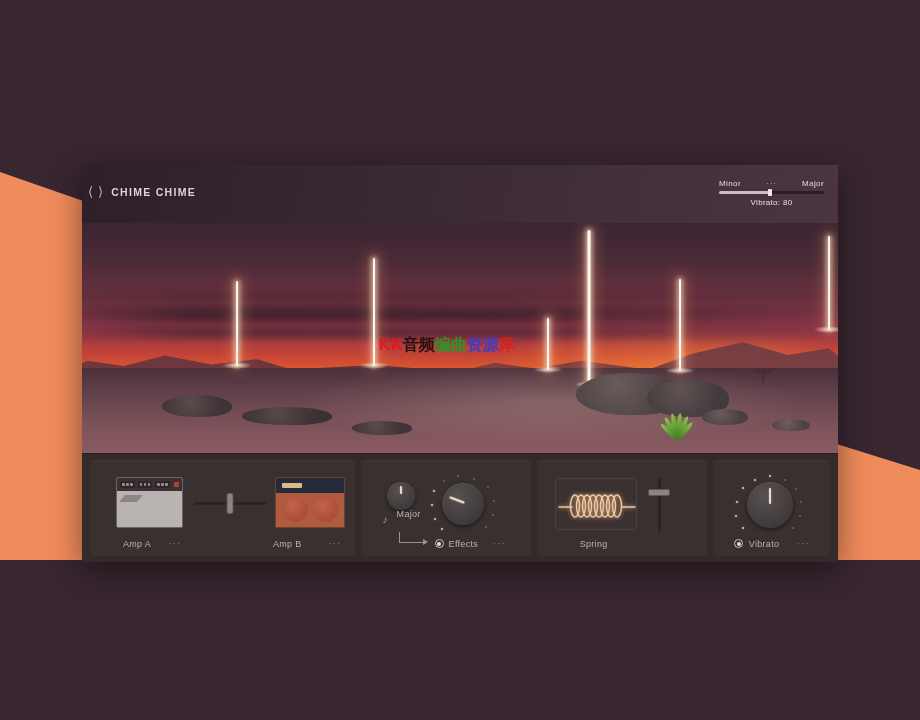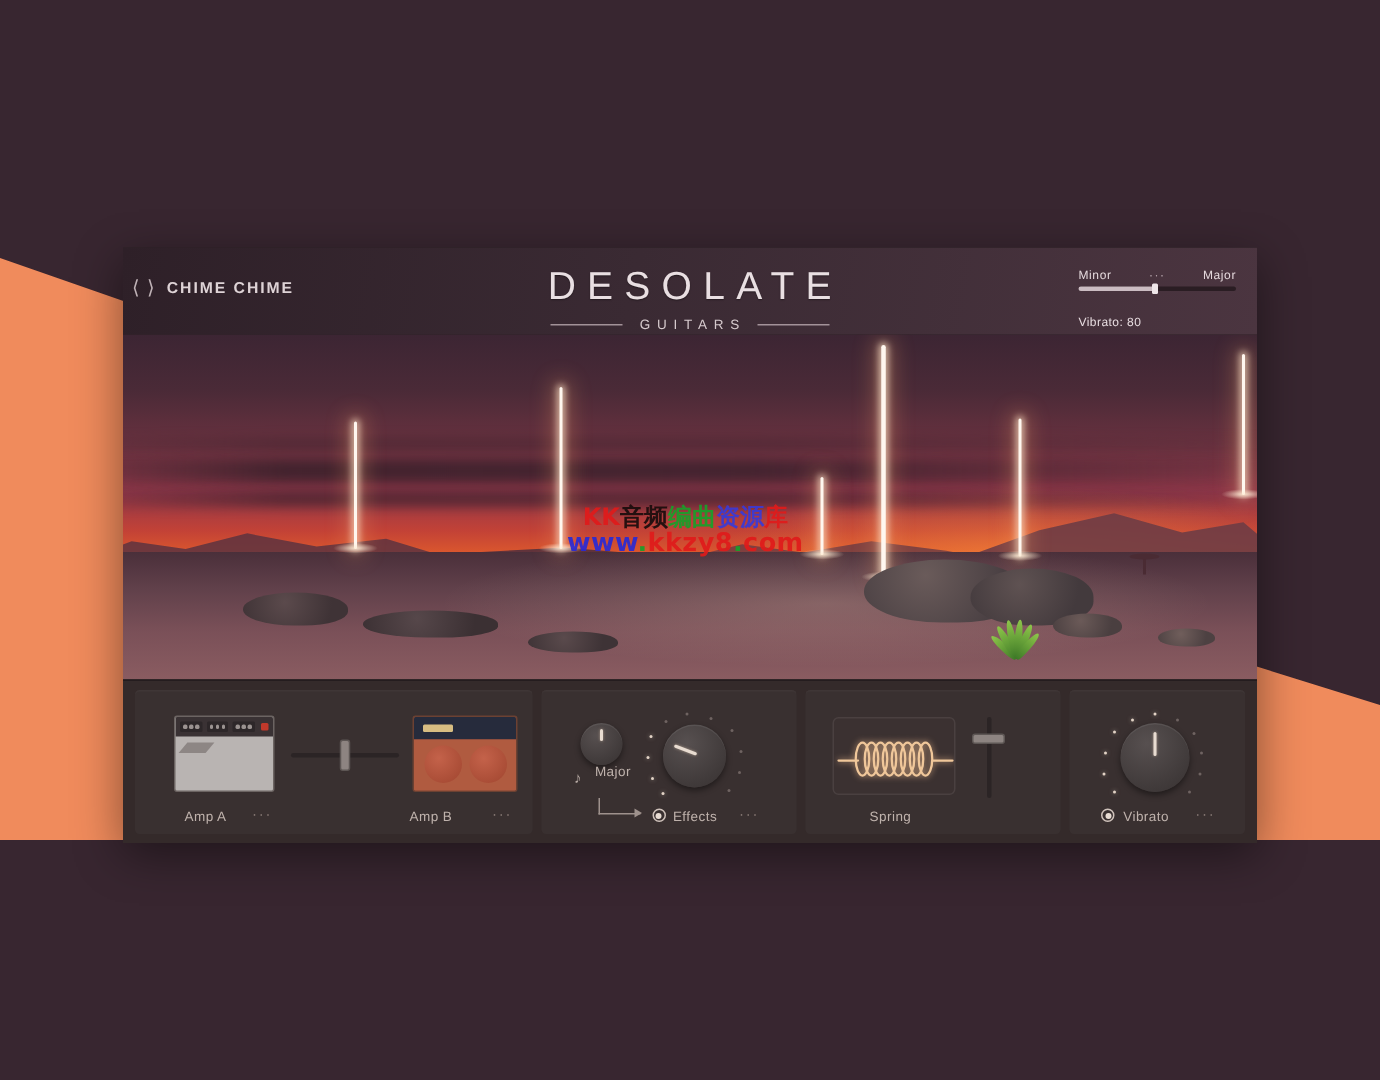--- a/index.html
+++ b/index.html
@@ -77,21 +77,21 @@
   }
   .morph-fill {
     position:absolute; left:0; top:0; height:3px; width:49%;
     background:#cbbcc2; border-radius:2px;
   }
   .morph-handle {
     position:absolute; left:47%; top:-2px; width:4px; height:7px;
     background:#efe6e9; border-radius:1px;
   }
   .morph-vibrato {
-    margin-top:16px; font-size:8px;
+    margin-top:4px; text-align:center; font-size:8px;
     color:#e8dde1; letter-spacing:.3px;
   }
 
   
   .art {
     position:absolute; left:0; top:58px; width:100%; height:230px;
     overflow:hidden;
   }
   .sky {
     position:absolute; inset:0;
@@ -315,28 +315,20 @@
   <div class="header">
 
     <div class="hdr-left">
       <div class="chev-group">
         <span class="chev">⟨</span>
         <span class="chev">⟩</span>
       </div>
       <span class="preset-name">CHIME CHIME</span>
     </div>
 
-    <div class="brand">
-      <div class="brand-main">DESOLATE</div>
-      <div class="brand-sub-row">
-        <span class="brand-rule"></span>
-        <span class="brand-sub">GUITARS</span>
-        <span class="brand-rule"></span>
-      </div>
-    </div>
 
     <div class="morph">
       <div class="morph-labels">
         <span>Minor</span>
         <span class="morph-dots">···</span>
         <span>Major</span>
       </div>
       <div class="morph-track">
         <div class="morph-fill" style="width: 49%;"></div>
         <div class="morph-handle" style="left: calc(49% - 2px);"></div>
@@ -393,21 +385,20 @@
       <span style="transform:rotate(-48deg) scaleY(.85)"></span>
       <span style="transform:rotate(-30deg) scaleY(.95)"></span>
       <span style="transform:rotate(-12deg)"></span>
       <span style="transform:rotate(6deg)"></span>
       <span style="transform:rotate(24deg) scaleY(.95)"></span>
       <span style="transform:rotate(42deg) scaleY(.85)"></span>
     </div>
 
     <div class="watermark">
       <div class="wm1"><span style="color: rgb(224, 27, 27);">KK</span><span style="color: rgb(26, 13, 13);">音频</span><span style="color: rgb(25, 160, 42);">编曲</span><span style="color: rgb(58, 58, 214);">资源</span><span style="color: rgb(224, 27, 27);">库</span></div>
-      <div class="wm2"><span style="color: rgb(42, 42, 212);">www</span><span style="color: rgb(25, 160, 42);">.</span><span style="color: rgb(224, 27, 27);">kkzy8</span><span style="color: rgb(25, 160, 42);">.</span><span style="color: rgb(224, 27, 27);">com</span></div>
     </div>
   </div>
 
   <div class="rack">
     <div class="rack-inner">
 
       <div class="panel p-amps">
         <div class="ampA">
           <div class="ampA-top">
             <span class="knobrow">

